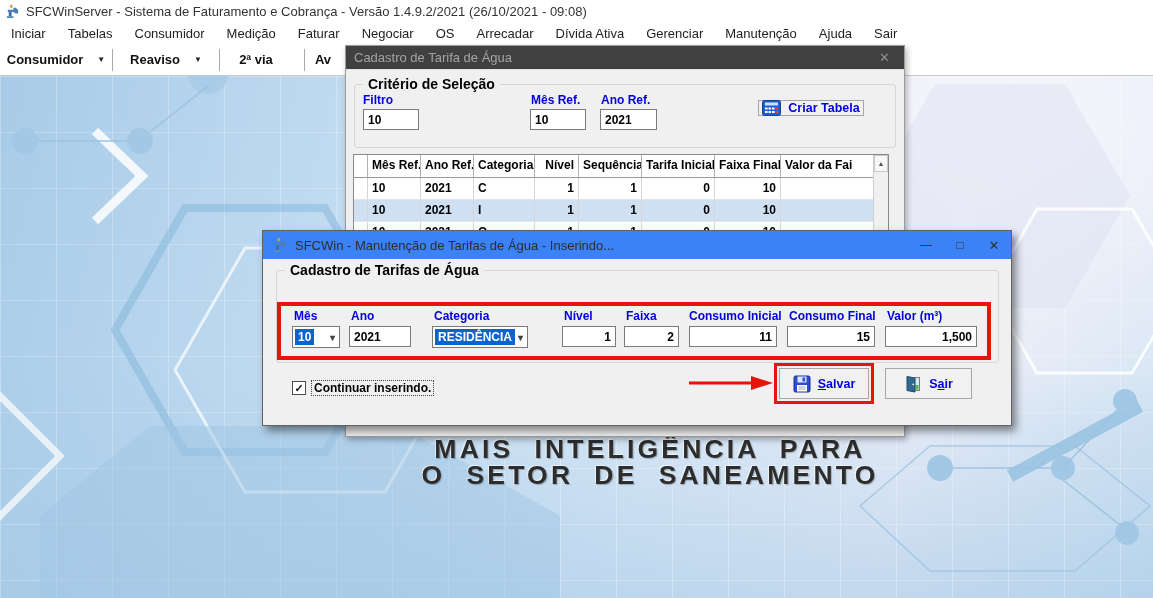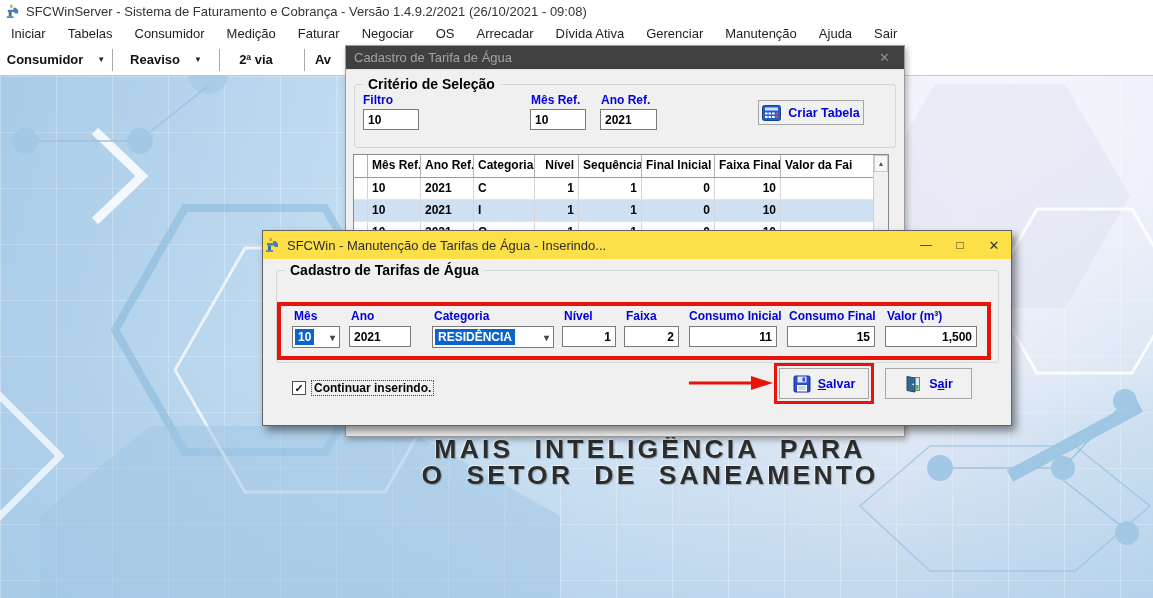--- a/index.html
+++ b/index.html
@@ -67,22 +67,22 @@
   .trow.selrow { background:#cfe0f2; }
   .c0{width:14px;} .c1{width:53px;} .c2{width:53px;} .c3{width:61px;} .c4{width:44px;text-align:right;}
   .c5{width:63px;text-align:right;} .c6{width:73px;text-align:right;} .c7{width:66px;text-align:right;} .c8{width:93px;}
   .vscroll { position:absolute; right:0; top:0; bottom:0; width:15px; background:#f0f0f0; border-left:1px solid #cfcfcf; }
   .vs-up { height:17px; background:#f7f7f7; border:1px solid #c9c9c9; display:flex; align-items:center;
            justify-content:center; font-size:7px; color:#555; }
 
   
   .dlg2 { position:absolute; left:262px; top:230px; width:750px; height:196px; background:#f0f0f0;
           border:1px solid #636363; box-shadow:4px 5px 8px rgba(0,0,0,0.45); z-index:10; }
-  .dlg2-title { position:absolute; left:0; top:0; right:0; height:28px; background:#fde047;
-                display:flex; align-items:center; gap:7px; padding-left:1px; font-size:13px; color:#2d2d2d; }
+  .dlg2-title { position:absolute; left:0; top:0; right:0; height:28px; background:#3b82f6;
+                display:flex; align-items:center; gap:7px; padding-left:9px; font-size:13px; color:#2d2d2d; }
   .cap-btns { margin-left:auto; display:flex; }
   .cap-b { width:34px; height:26px; display:flex; align-items:center; justify-content:center;
            color:#333; font-size:13px; }
   .cap-b.minb { font-size:12px; } .cap-b.maxb { font-size:12px; }
   .dlg2-body { position:absolute; left:0; top:28px; right:0; bottom:0; }
   .red-rect { position:absolute; border:4px solid #e81309; z-index:3; pointer-events:none; }
   .chk-row { position:absolute; left:29px; top:121px; display:flex; align-items:center; gap:5px; }
   .chk-box { width:14px; height:14px; background:#fff; border:1px solid #4d4d4d; display:flex;
              align-items:center; justify-content:center; font-size:11px; font-weight:bold; color:#1a1a1a; }
   .chk-label { font-size:12px; font-weight:bold; color:#000; border:1px dotted #444; padding:0 2px; }
@@ -189,21 +189,21 @@
     <div class="groupbox" style="left:8px; top:38px; width:542px; height:64px;">
       <span class="legend">Critério de Seleção</span>
     </div>
     <span class="blue-label" style="left:17px; top:47px;">Filtro</span>
     <input class="field" style="left: 17px; top: 63px; width: 56px;" value="10">
     <span class="blue-label" style="left:185px; top:47px;">Mês Ref.</span>
     <input class="field" style="left: 184px; top: 63px; width: 56px;" value="10">
     <span class="blue-label" style="left:255px; top:47px;">Ano Ref.</span>
     <input class="field" style="left: 254px; top: 63px; width: 57px;" value="2021">
 
-    <div class="win-btn" style="left:412px; top:54px; width:106px; height:25px;">
+    <div class="win-btn" style="left:412px; top:54px; width:106px; height:16px;">
       <svg width="19" height="16" viewBox="0 0 19 16">
         <rect x="0.5" y="0.5" width="18" height="15" rx="2" fill="#1f5ed0" stroke="#16408f"></rect>
         <rect x="3" y="2.5" width="13" height="3" fill="#cfe0ff"></rect>
         <g fill="#ffffff">
           <rect x="3" y="7.5" width="2.6" height="2"></rect>
             <rect x="6.5" y="7.5" width="2.6" height="2"></rect>
             <rect x="10" y="7.5" width="2.6" height="2"></rect>
           <rect x="3" y="11" width="2.6" height="2"></rect>
             <rect x="6.5" y="11" width="2.6" height="2"></rect>
             <rect x="10" y="11" width="2.6" height="2"></rect>
@@ -215,21 +215,21 @@
     </div>
 
     <div class="tbl">
       <div class="trow hdr">
         <span class="tc c0"></span>
         <span class="tc c1">Mês Ref.</span>
         <span class="tc c2">Ano Ref.</span>
         <span class="tc c3">Categoria</span>
         <span class="tc c4">Nível</span>
         <span class="tc c5">Sequência</span>
-        <span class="tc c6">Final Inicial</span>
+        <span class="tc c6">Tarifa Inicial</span>
         <span class="tc c7">Faixa Final</span>
         <span class="tc c8">Valor da Fai</span>
       </div>
       <div class="trow r">
         <span class="tc c0"></span>
         <span class="tc c1">10</span>
         <span class="tc c2">2021</span>
         <span class="tc c3">C</span>
         <span class="tc c4">1</span>
         <span class="tc c5">1</span>
@@ -291,21 +291,21 @@
       <span class="blue-label" style="left:31px; top:50px;">Mês</span>
       <div class="combo" style="left:29px; top:67px; width:48px;">
         <span class="sel">10</span>
         <span class="chev">▾</span>
       </div>
 
       <span class="blue-label" style="left:88px; top:50px;">Ano</span>
       <input class="field" style="left: 86px; top: 67px; width: 62px;" value="2021">
 
       <span class="blue-label" style="left:171px; top:50px;">Categoria</span>
-      <div class="combo" style="left:169px; top:67px; width:122px;">
+      <div class="combo" style="left:169px; top:67px; width:96px;">
         <span class="sel">RESIDÊNCIA</span>
         <span class="chev">▾</span>
       </div>
 
       <span class="blue-label" style="left:301px; top:50px;">Nível</span>
       <input class="field right" style="left: 299px; top: 67px; width: 54px;" value="1">
 
       <span class="blue-label" style="left:363px; top:50px;">Faixa</span>
       <input class="field right" style="left: 361px; top: 67px; width: 55px;" value="2">
 

